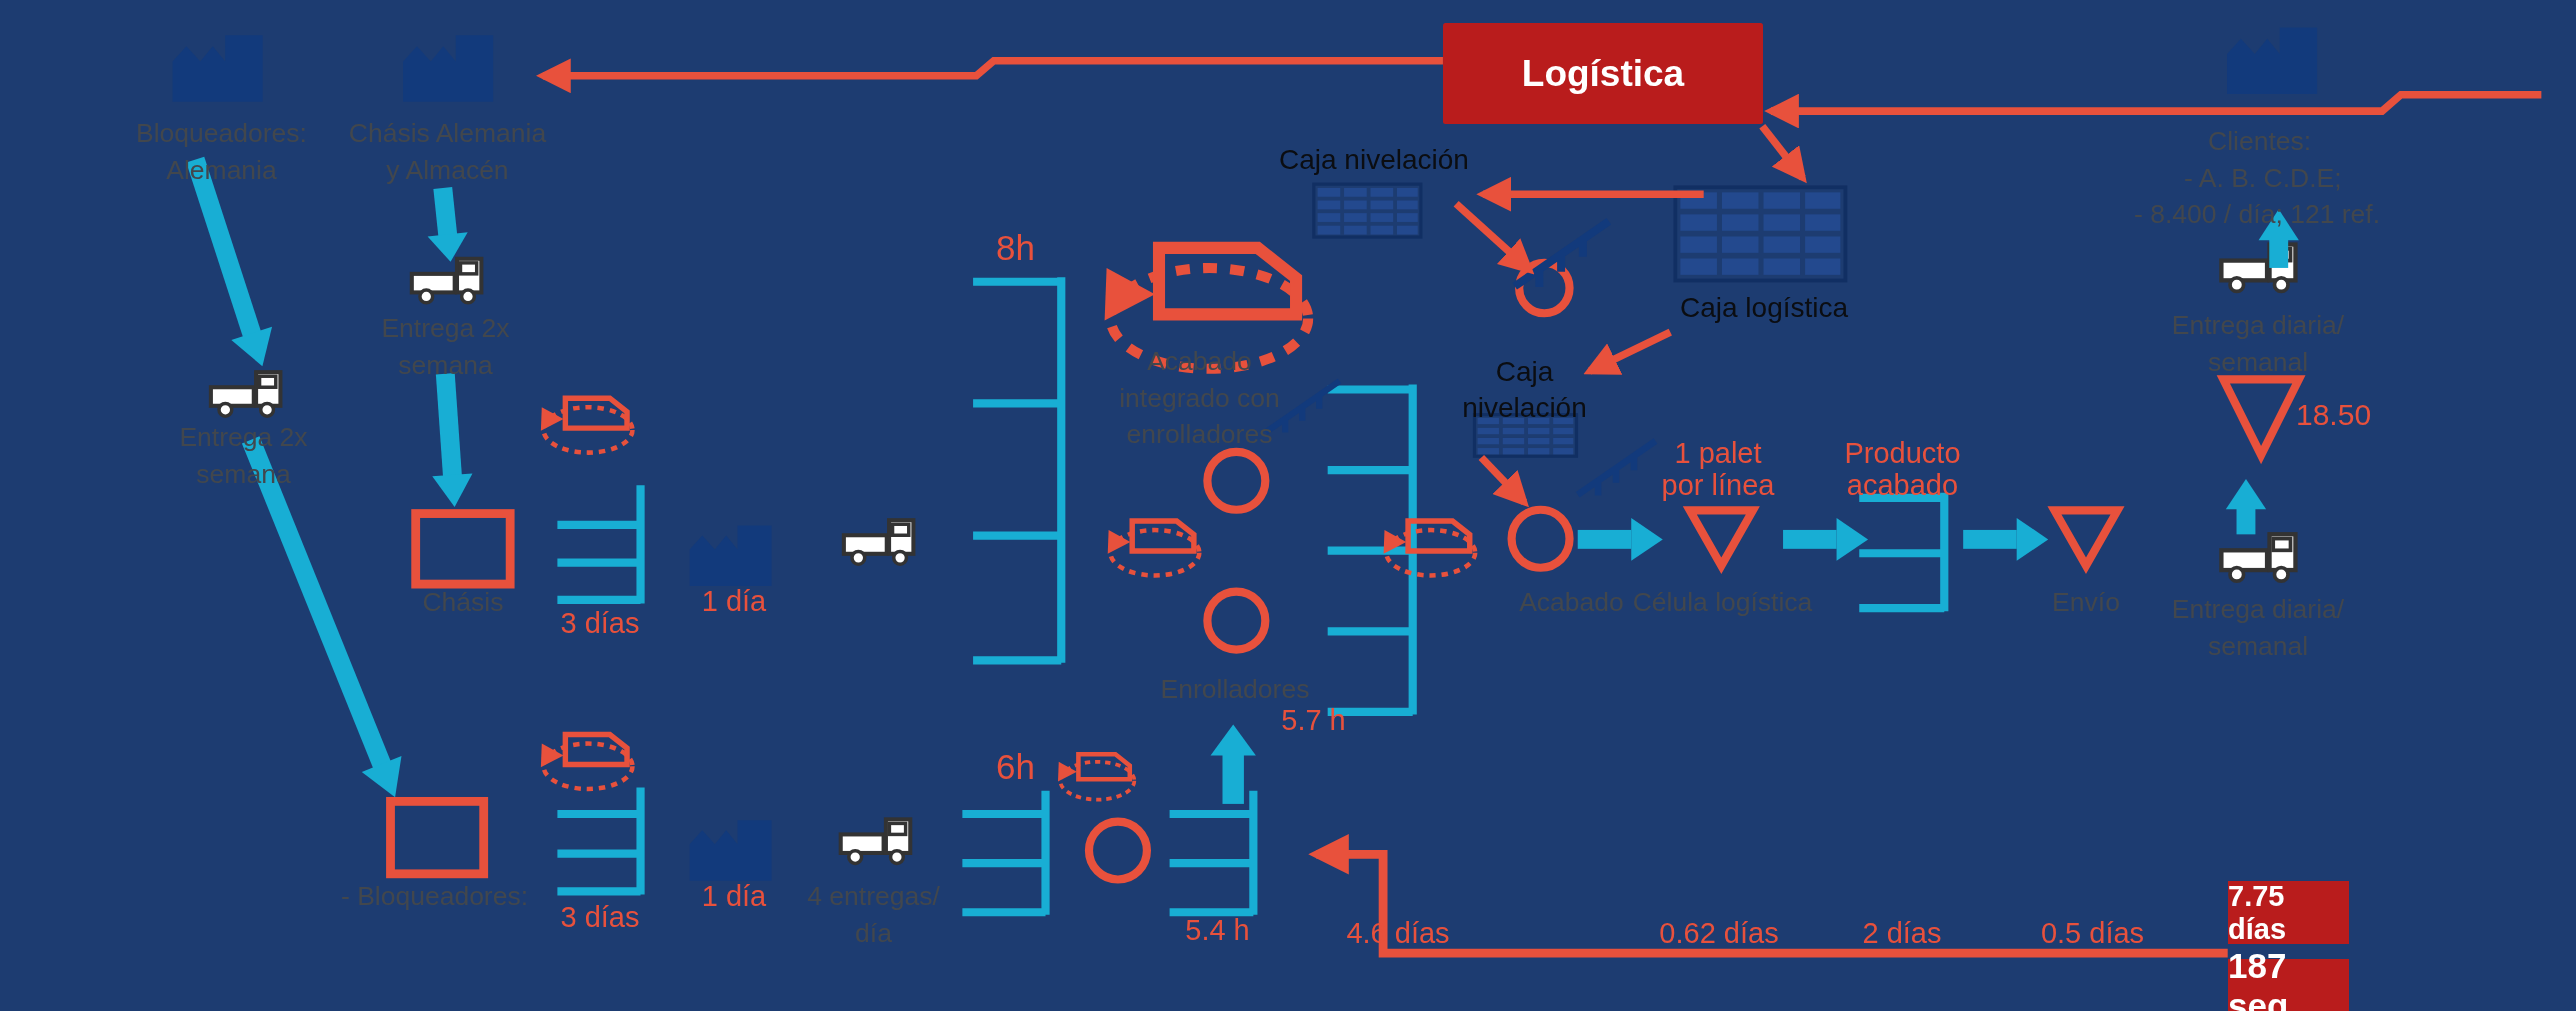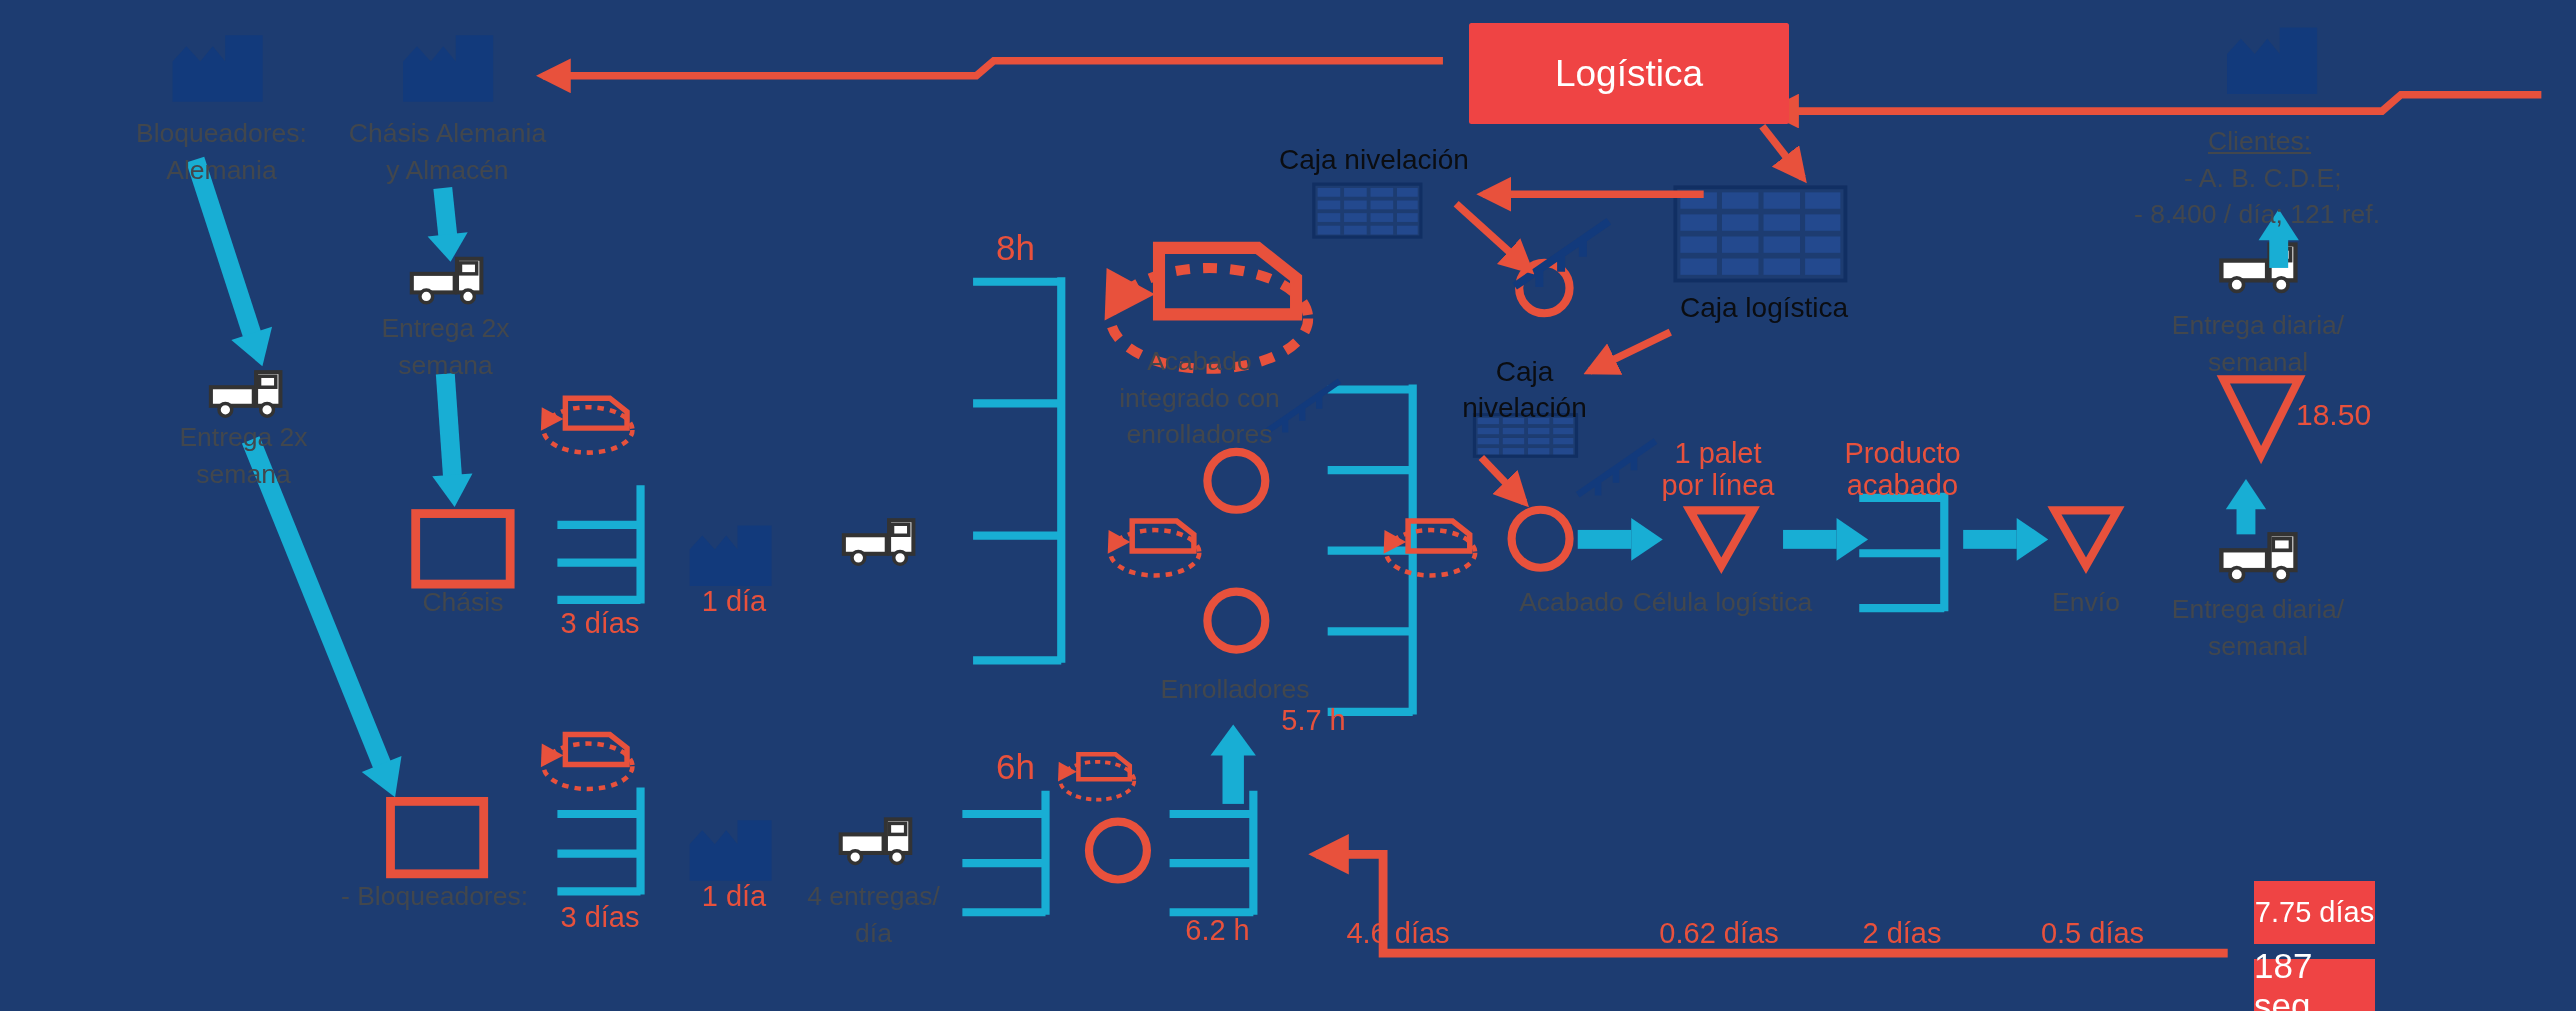--- a/index.html
+++ b/index.html
@@ -6,26 +6,26 @@
   body{width:2576px;height:1012px;position:relative;background:#1d3c71;
        font-family:"Liberation Sans", sans-serif;overflow:hidden;}
   #stage{position:absolute;left:0;top:0;width:2576px;height:1012px;}
   #shapes{position:absolute;left:0;top:0;}
   .lbl{position:absolute;color:#42474d;font-size:26.5px;line-height:1.38;text-align:center;}
   .blk{position:absolute;color:#0b0d11;font-size:28px;line-height:1.3;text-align:center;}
   .red{position:absolute;color:#e8513c;font-weight:normal;font-size:29px;line-height:1.1;text-align:center;}
   .big{font-size:35px;}
   .nowrap{white-space:nowrap;}
   .leftal{text-align:left;}
-  .box{position:absolute;background:#ef4444;color:#ffffff;font-weight:normal;
-       display:flex;align-items:center;justify-content:center;margin-left:26px;}
+  .box{position:absolute;background:#b91c1c;color:#ffffff;font-weight:bold;
+       display:flex;align-items:center;justify-content:center;}
   .title-box{left:1443px;top:23px;width:320px;height:101px;font-size:37px;border-radius:2.5px;}
   .total1{left:2228px;top:881px;width:121px;height:63px;font-size:29px;}
   .total2{left:2228px;top:959px;width:121px;height:53px;font-size:35px;}
-  .underline{text-decoration:underline;}
+  .underline{}
 </style>
 </head>
 <body>
 
 <div id="stage">
 
 <svg id="shapes" width="2576" height="1012" viewBox="0 0 4090 1606">
   <defs>
     <marker id="ra" viewBox="0 0 10 10" refX="8" refY="5" markerWidth="4.6" markerHeight="4.6" orient="auto-start-reverse">
       <path d="M0,0 L10,5 L0,10 Z" fill="#e8513c"></path>
@@ -264,21 +264,21 @@
 <div class="blk nowrap" style="left:1680px;top:290px;">Caja logística</div>
 <div class="blk" style="left:1449px;top:354px;width:151px;">Caja nivelación</div>
 
 <div class="red big" style="left:981px;top:229px;width:69px;">8h</div>
 <div class="red big" style="left:981px;top:748px;width:69px;">6h</div>
 <div class="red" style="left:540px;top:608px;width:120px;">3 días</div>
 <div class="red" style="left:693px;top:586px;width:82px;">1 día</div>
 <div class="red" style="left:540px;top:902px;width:120px;">3 días</div>
 <div class="red" style="left:693px;top:881px;width:82px;">1 día</div>
 <div class="red" style="left:1257px;top:705px;width:113px;">5.7 h</div>
-<div class="red" style="left:1161px;top:915px;width:113px;">6.2 h</div>
+<div class="red" style="left:1161px;top:915px;width:113px;">5.4 h</div>
 <div class="red" style="left:1651px;top:438px;width:134px;">1 palet por línea</div>
 <div class="red" style="left:1827px;top:438px;width:151px;">Producto acabado</div>
 <div class="red" style="left:2296px;top:398px;width:107px;font-size:30px;text-align:left;">18.50</div>
 <div class="red" style="left:1335px;top:918px;width:126px;">4.6 días</div>
 <div class="red" style="left:1656px;top:918px;width:126px;">0.62 días</div>
 <div class="red" style="left:1855px;top:918px;width:94px;">2 días</div>
 <div class="red" style="left:2039px;top:918px;width:107px;">0.5 días</div>
 
 </div>
 

